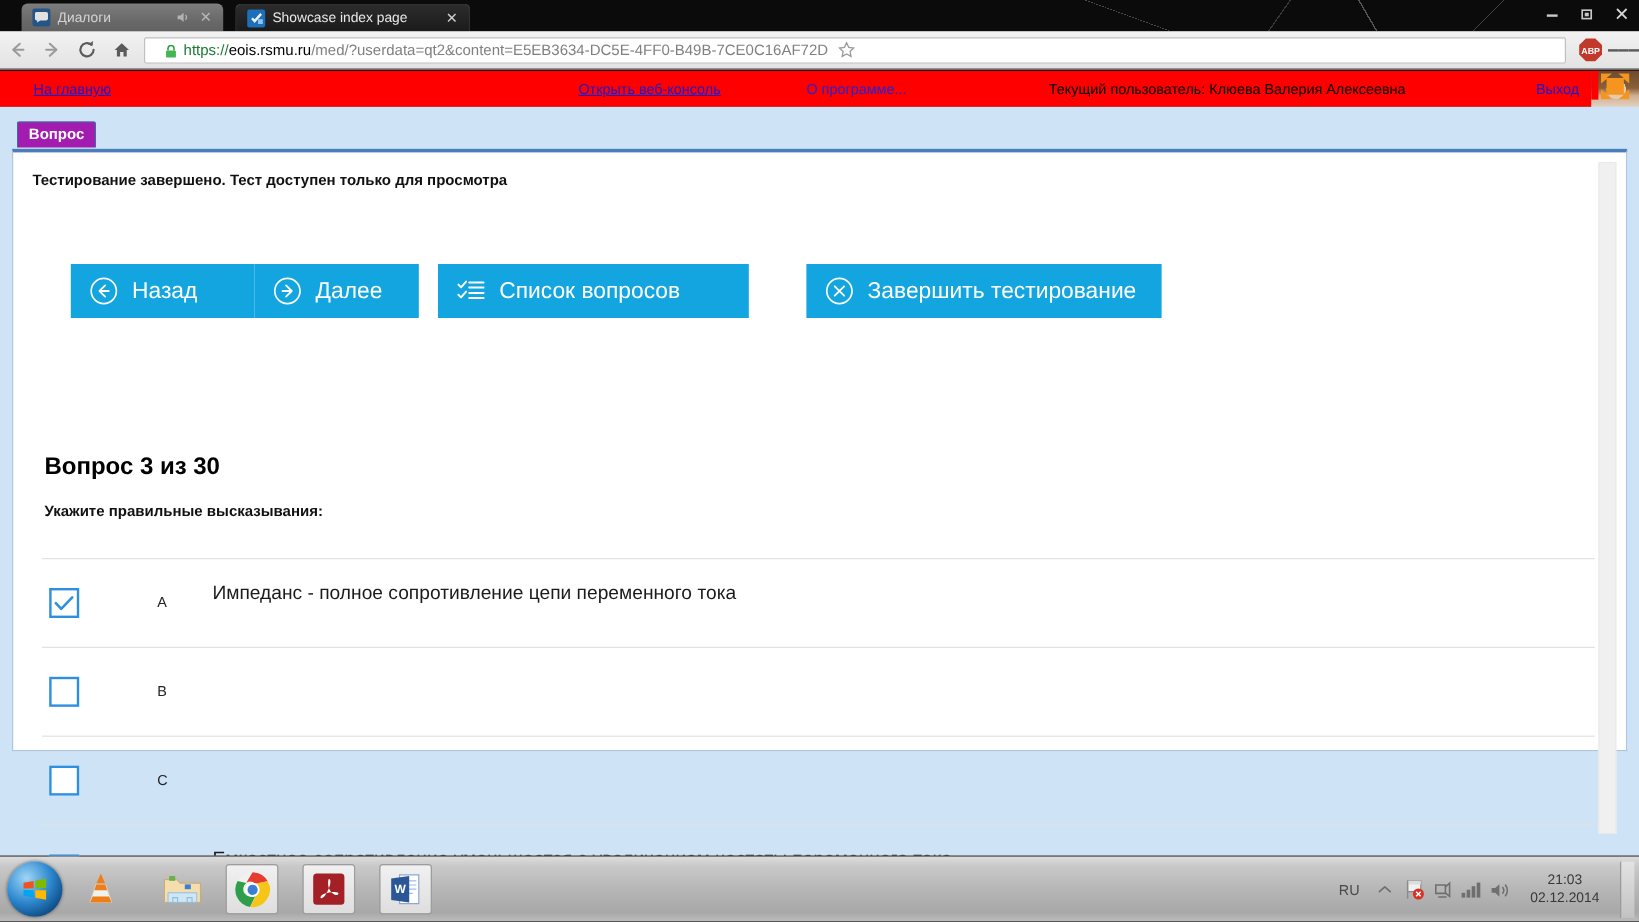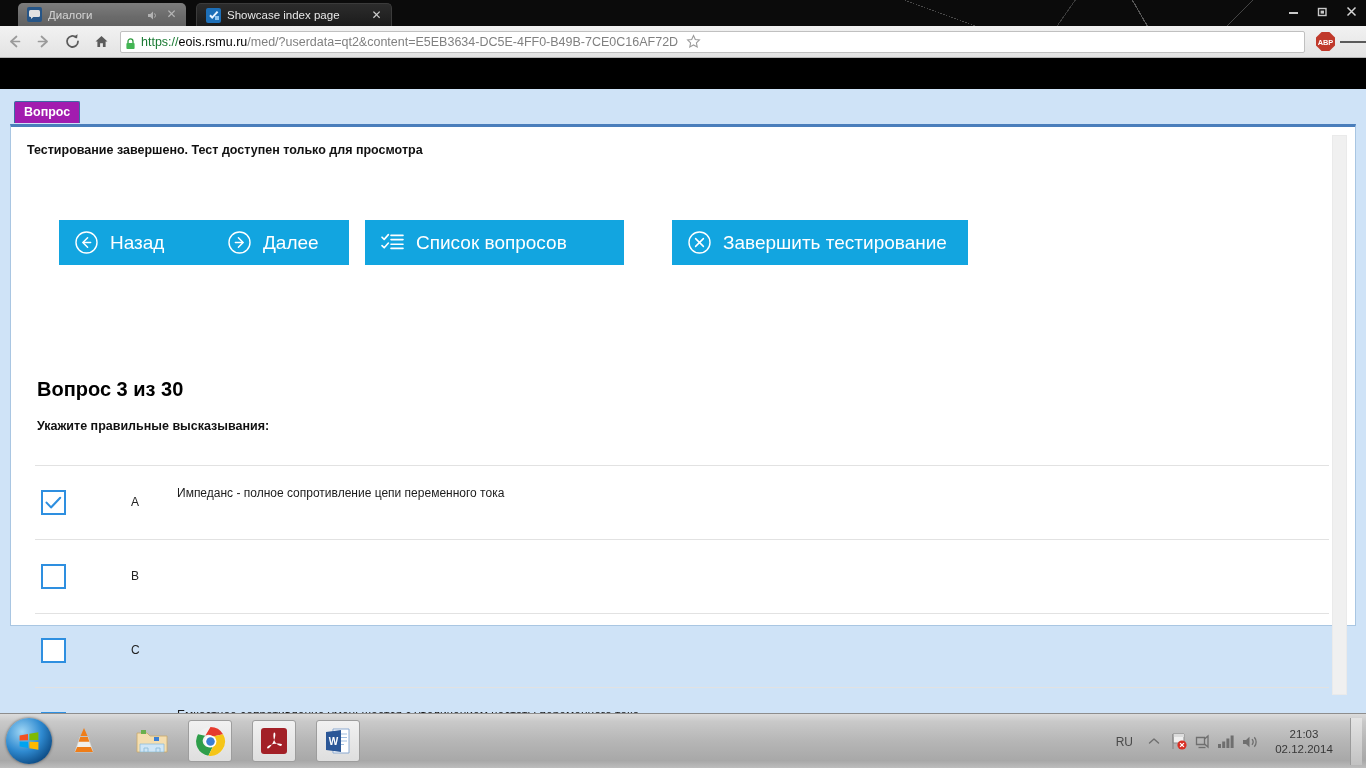--- a/index.html
+++ b/index.html
@@ -77,21 +77,21 @@
     display: flex; align-items: center; gap: 0;
   }
   .navbtn {
     width: 29px; height: 30px; display: flex; align-items: center; justify-content: center;
     color: #8a8a8a;
   }
   .navbtn.enabled { color: #585858; }
   .omnibox {
     flex: 1 1 auto; height: 22px; margin: 0 6px 0 4px;
     background: #fff; border: 1px solid #c0c0c0; border-radius: 2px;
-    display: flex; align-items: center; padding: 0 4px; gap: 5px;
+    display: flex; align-items: center; padding: 0 16px; gap: 5px;
   }
   .lock { width: 11px; height: 12px; flex: 0 0 11px; }
   .url { font-size: 12.5px; color: #4d4d4d; white-space: nowrap; overflow: hidden; }
   .url .scheme { color: #1a7a33; }
   .url .host { color: #000; }
   .url .rest { color: #808080; }
   .star { width: 20px; flex: 0 0 20px; display:flex; align-items:center; justify-content:center; }
   .abp {
     width: 21px; height: 21px; margin: 0 4px; flex: 0 0 21px;
     display: flex; align-items: center; justify-content: center;
@@ -194,21 +194,21 @@
     border: 2px solid #2e8fe0; background: #fff;
     display: flex; align-items: center; justify-content: center;
   }
   .cbox svg { display: block; }
   .aletter {
     position: absolute; left: 96px; top: 29px;
     font-size: 12px; color: #222;
   }
   .atext {
     position: absolute; left: 142px; top: 20px;
-    font-size: 12px; color: #1b1b1b; text-align: right;
+    font-size: 16px; color: #1b1b1b; text-align: right;
   }
 
   
   .taskbar {
     position: absolute; left: 0; bottom: 0; width: 1366px; height: 55px;
     background: linear-gradient(180deg, #dcdcdc 0%, #c9c9c9 14%, #b6b6b6 50%, #a8a8a8 86%, #bdbdbd 100%);
     border-top: 1px solid #8d8d8d;
   }
   .startorb {
     position: absolute; left: 6px; top: 4px; width: 46px; height: 46px;
@@ -344,20 +344,31 @@
         <text x="10.5" y="14" font-family="Liberation Sans, sans-serif" font-size="7.4" font-weight="bold" fill="#fff" text-anchor="middle">ABP</text>
       </svg>
     </div>
     <div class="menu-btn">
       <span class="menu-bar"></span>
       <span class="menu-bar"></span>
       <span class="menu-bar"></span>
     </div>
   </div>
 
+  <div class="redbar">
+    <a class="rb-home" href="#">На главную</a>
+    <a class="rb-console" href="#">Открыть веб-консоль</a>
+    <a class="rb-about" href="#">О программе...</a>
+    <span class="rb-user">Текущий пользователь: Клюева Валерия Алексеевна</span>
+    <a class="rb-logout" href="#">Выход</a>
+    <div class="avatar">
+      <div class="redstrip"></div>
+      <div class="arrows"></div>
+    </div>
+  </div>
 
   <div class="page">
     <div class="tabhead">Вопрос</div>
 
     <div class="panel">
       <div class="panel-scroll"></div>
 
       <div class="content">
 
         <div class="status-line">Тестирование завершено. Тест доступен только для просмотра</div>

